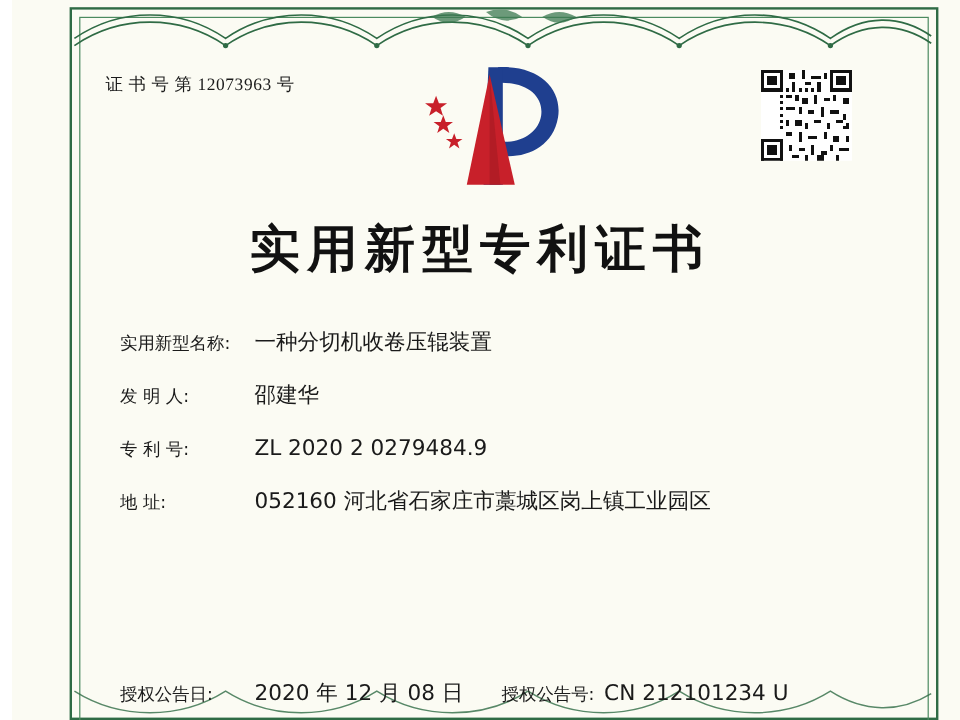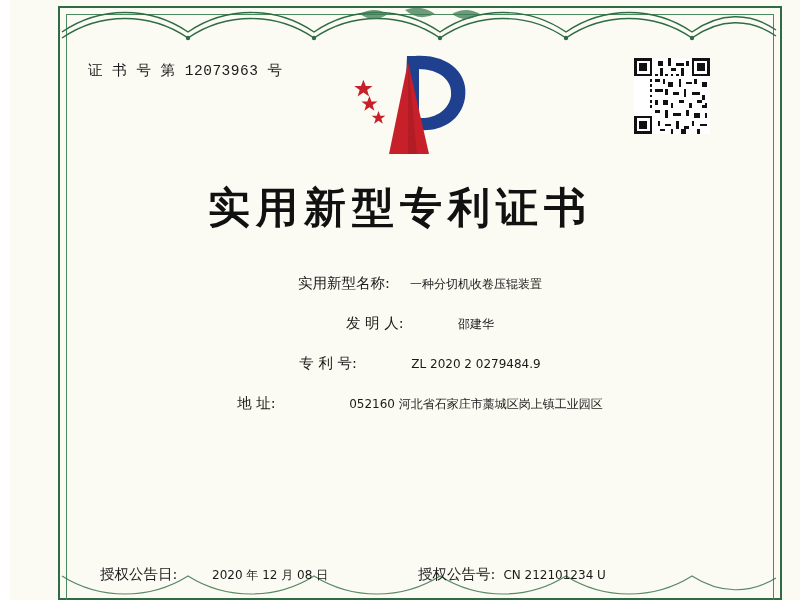--- a/index.html
+++ b/index.html
@@ -75,21 +75,21 @@
 
   
   .cert-number {
     position: absolute;
     left: 88px;
     top: 61px;
     font-size: 14.5px;
     color: #1a1a1a;
     letter-spacing: 0.5px;
     white-space: nowrap;
-    font-family: Liberation Mono, monospace;
+    font-family: Liberation Serif, serif;
   }
 
   
   .emblem {
     position: absolute;
     left: 345px;
     top: 48px;
     width: 130px;
     height: 115px;
   }
@@ -124,31 +124,30 @@
     top: 275px;
     width: 640px;
   }
   .field-row {
     display: flex;
     align-items: baseline;
     margin-bottom: 22.5px;
     font-size: 14.5px;
     color: #1a1a1a;
     line-height: 1.2;
-    justify-content: center;
   }
   .field-label {
     width: 112px;
     flex: 0 0 112px;
     white-space: nowrap;
     font-size: 14.5px;
     color: #1a1a1a;
   }
   .field-value {
-    font-size: 12px;
+    font-size: 18px;
     color: #1a1a1a;
     white-space: nowrap;
   }
 
   
   .bottom-row {
     position: absolute;
     left: 100px;
     top: 565px;
     width: 660px;

